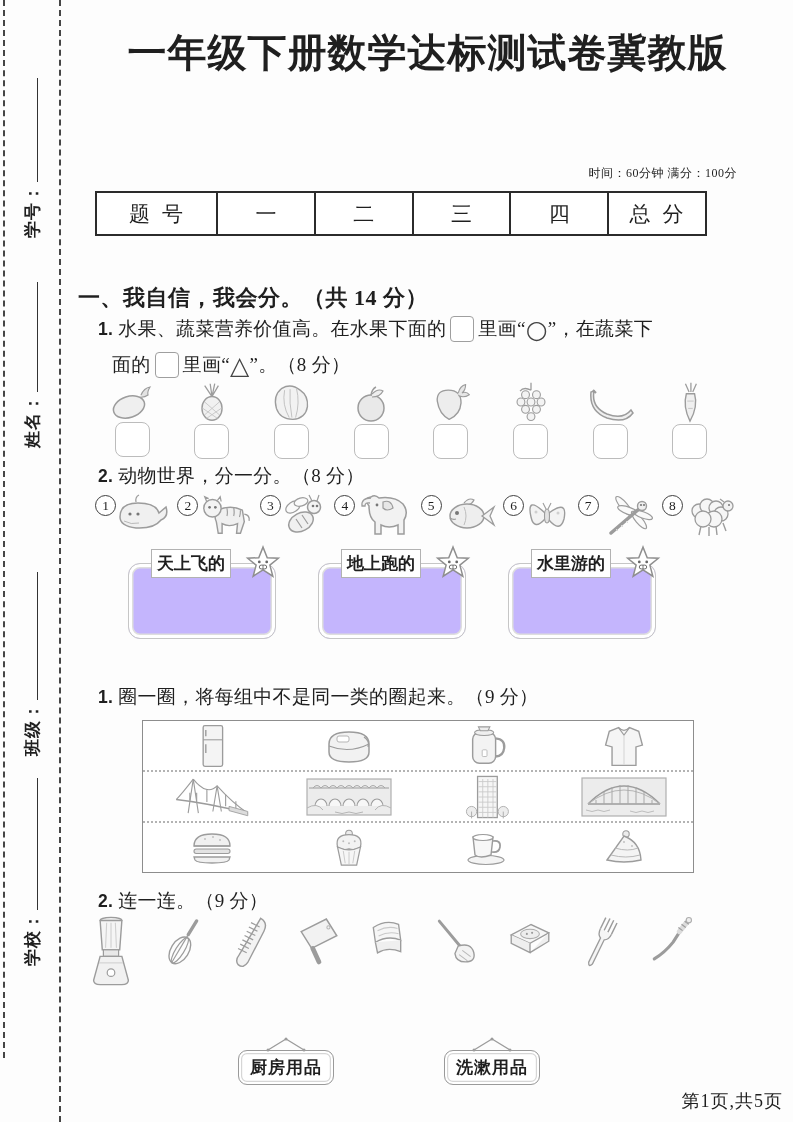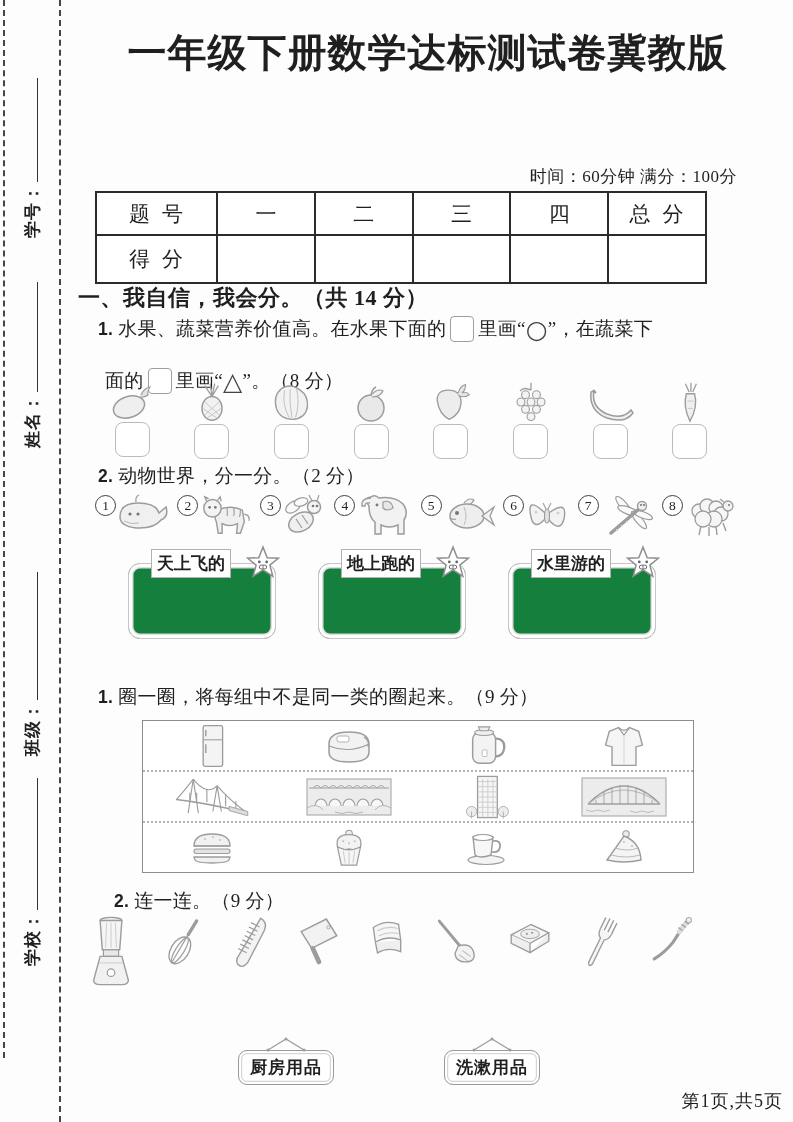--- a/index.html
+++ b/index.html
@@ -12,21 +12,21 @@
   
   .sb-field{position:absolute;left:21px;transform:rotate(-90deg);transform-origin:0 0;
             display:flex;align-items:baseline;font-size:17px;height:26px;white-space:nowrap;}
   .sb-label{font-weight:600;letter-spacing:1px;}
   .sb-blank{flex:1;border-bottom:1.6px solid #333;height:14px;margin-left:2px;}
 
   .title{position:absolute;left:70px;right:8px;top:26px;text-align:center;
          font-size:39px;font-weight:700;letter-spacing:1px;}
   .subtitle{position:absolute;left:70px;right:8px;top:94px;text-align:center;
             font-size:33px;font-weight:700;}
-  .meta{position:absolute;top:165px;right:56px;font-size:17px;letter-spacing:.5px;}
+  .meta{position:absolute;top:165px;right:56px;font-size:12px;letter-spacing:.5px;}
 
   table.score{position:absolute;left:95px;top:191px;width:612px;border-collapse:collapse;
               font-size:21px;table-layout:fixed;}
   table.score td{border:2.2px solid #2b2b2b;text-align:center;background:#fff;}
   table.score tr.r1 td{height:39px;}
   table.score tr.r2 td{height:44px;}
   .sp2{letter-spacing:12px;padding-left:12px;}
 
   .h-sec{position:absolute;font-size:22px;font-weight:700;letter-spacing:.5px;}
   .q-line{position:absolute;font-size:19px;letter-spacing:.3px;}
@@ -37,21 +37,21 @@
 
   .fruit-row{position:absolute;left:100px;top:381px;width:622px;display:flex;justify-content:space-between;}
   .fruit-cell{width:64px;display:flex;flex-direction:column;align-items:center;}
   .ans-box{width:33px;height:33px;border:1.6px solid #bcbcbc;border-radius:8px;background:#fff;margin-top:1px;}
 
   .animal-row{position:absolute;left:95px;top:492px;width:642px;display:flex;justify-content:space-between;align-items:flex-start;}
   .animal{display:flex;align-items:flex-start;}
   .numc{flex:none;width:19px;height:19px;border:1.6px solid #3f3f3f;border-radius:50%;font-size:13.5px;
         line-height:19px;text-align:center;margin-top:3px;font-family:"Liberation Serif",serif;background:#fff;}
 
-  .cat-box{position:absolute;top:563px;width:146px;height:74px;background:#15803d;
+  .cat-box{position:absolute;top:563px;width:146px;height:74px;background:#c4b5fd;
            border:1.5px solid #c6c6c6;border-radius:12px;
            box-shadow:inset 0 0 0 3px #fff,inset 0 0 0 4.5px #dedede;}
   .cat-label{position:absolute;top:-15px;left:22px;background:#fff;border:1px solid #b2b2b2;
              padding:0 5px;font-size:17px;font-weight:600;height:27px;line-height:27px;white-space:nowrap;}
   .cat-star{position:absolute;top:-19px;right:-6px;}
 
   .grid{position:absolute;left:142px;top:720px;width:550px;border:1.5px solid #8d8d8d;background:#fff;}
   .grid-row{height:49px;display:flex;justify-content:space-around;align-items:center;}
   .grid-row + .grid-row{border-top:2px dotted #b3b3b3;}
   .grid-cell{display:flex;align-items:center;justify-content:center;width:120px;height:100%;}
@@ -99,37 +99,29 @@
   <table class="score">
     <tbody>
         <tr class="r1">
       <td class="sp2" style="width:106px;">题号</td>
       <td>一</td>
       <td>二</td>
       <td>三</td>
       <td>四</td>
       <td class="sp2">总分</td>
     </tr>
-    <tr class="r2">
-      <td class="sp2">得分</td>
-      <td></td>
-      <td></td>
-      <td></td>
-      <td></td>
-      <td></td>
-    </tr>
   </tbody>
     </table>
 
   <div class="h-sec" style="left:78px;top:283px;">一、我自信，我会分。（共 14 分）</div>
 
   <div class="q-line" style="left:98px;top:315px;">
     <span class="qno">1.</span><span>水果、蔬菜营养价值高。在水果下面的</span><span class="inline-box"></span><span>里画“</span><span class="shape-glyph">○</span><span>”，在蔬菜下</span>
   </div>
-  <div class="q-line" style="left:105px;top:351px;margin-top:16px;">
+  <div class="q-line" style="left:112px;top:351px;">
     <span>面的</span><span class="inline-box"></span><span>里画“</span><span class="shape-glyph">△</span><span>”。（8 分）</span>
   </div>
 
   <div class="fruit-row">
     <div class="fruit-cell">
       <svg width="46" height="40" viewBox="0 0 46 40">
           <ellipse cx="20" cy="26" rx="16" ry="10.5" transform="rotate(-18 20 26)" fill="#efefef" stroke="#9c9c9c" stroke-width="1.5"></ellipse>
           <path d="M32 14 q3 -7 9 -8 q-3 5 -2 8 q-4 3 -9 2" fill="#e3e3e3" stroke="#9c9c9c" stroke-width="1.2"></path>
         </svg>
       <div class="ans-box"></div>
@@ -191,21 +183,21 @@
       <svg width="26" height="42" viewBox="0 0 26 46">
           <path d="M9 14 L18 14 Q22 28 13 44 Q5 28 9 14Z" fill="#f0f0f0" stroke="#9c9c9c" stroke-width="1.5"></path>
           <path d="M10 22 h7 M11 30 h5" stroke="#c2c2c2" stroke-width="1"></path>
           <path d="M12 12 L8 3 M14 12 V2 M16 12 L20 3" stroke="#9c9c9c" stroke-width="1.4"></path>
         </svg>
       <div class="ans-box"></div>
     </div>
   </div>
 
   <div class="q-line" style="left:98px;top:463px;">
-    <span class="qno">2.</span><span>动物世界，分一分。（2 分）</span>
+    <span class="qno">2.</span><span>动物世界，分一分。（8 分）</span>
   </div>
 
   <div class="animal-row">
     <div class="animal">
       <span class="numc">1</span>
       <svg width="54" height="46" viewBox="0 0 54 44">
           <path d="M4 24 Q4 10 22 10 Q40 10 43 20 L50 14 Q53 24 45 27 Q38 36 20 35 Q4 33 4 24Z" fill="#f0f0f0" stroke="#9c9c9c" stroke-width="1.5"></path>
           <circle cx="14" cy="21" r="1.6" fill="#777"></circle>
           <circle cx="22" cy="21" r="1.6" fill="#777"></circle>
           <path d="M8 28 q7 4 15 2" stroke="#b9b9b9" stroke-width="1" fill="none"></path>
@@ -458,21 +450,21 @@
             <circle cx="24" cy="6" r="3.2" fill="#ececec" stroke="#9c9c9c" stroke-width="1.1"></circle>
             <path d="M5 32 L22 8 Q38 14 39 32 Q22 36 5 32Z" fill="#f4f4f4" stroke="#9c9c9c" stroke-width="1.4"></path>
             <path d="M9 27 Q24 31 38 27 M13 20 Q26 24 36 20" stroke="#b9b9b9" stroke-width="1" fill="none"></path>
             <circle cx="22" cy="14" r="0.9" fill="#bbb"></circle>
             <circle cx="30" cy="18" r="0.9" fill="#bbb"></circle>
           </svg>
         </div>
     </div>
   </div>
 
-  <div class="q-line" style="left:98px;top:888px;margin-left:16px;">
+  <div class="q-line" style="left:98px;top:888px;">
     <span class="qno">2.</span><span>连一连。（9 分）</span>
   </div>
 
   <div class="match-row">
     <div class="match-item">
         <svg width="50" height="76" viewBox="0 0 46 68">
           <ellipse cx="23" cy="5" rx="10" ry="2.8" fill="#eeeeee" stroke="#9c9c9c" stroke-width="1.1"></ellipse>
           <path d="M13 5 L33 5 L31 32 L15 32Z" fill="#f5f5f5" stroke="#9c9c9c" stroke-width="1.3"></path>
           <path d="M19 7 l-1 23 M23 7 v23 M27 7 l1 23" stroke="#cfcfcf" stroke-width="1"></path>
           <rect x="16" y="32" width="14" height="6" fill="#e8e8e8" stroke="#9c9c9c" stroke-width="1.1"></rect>

